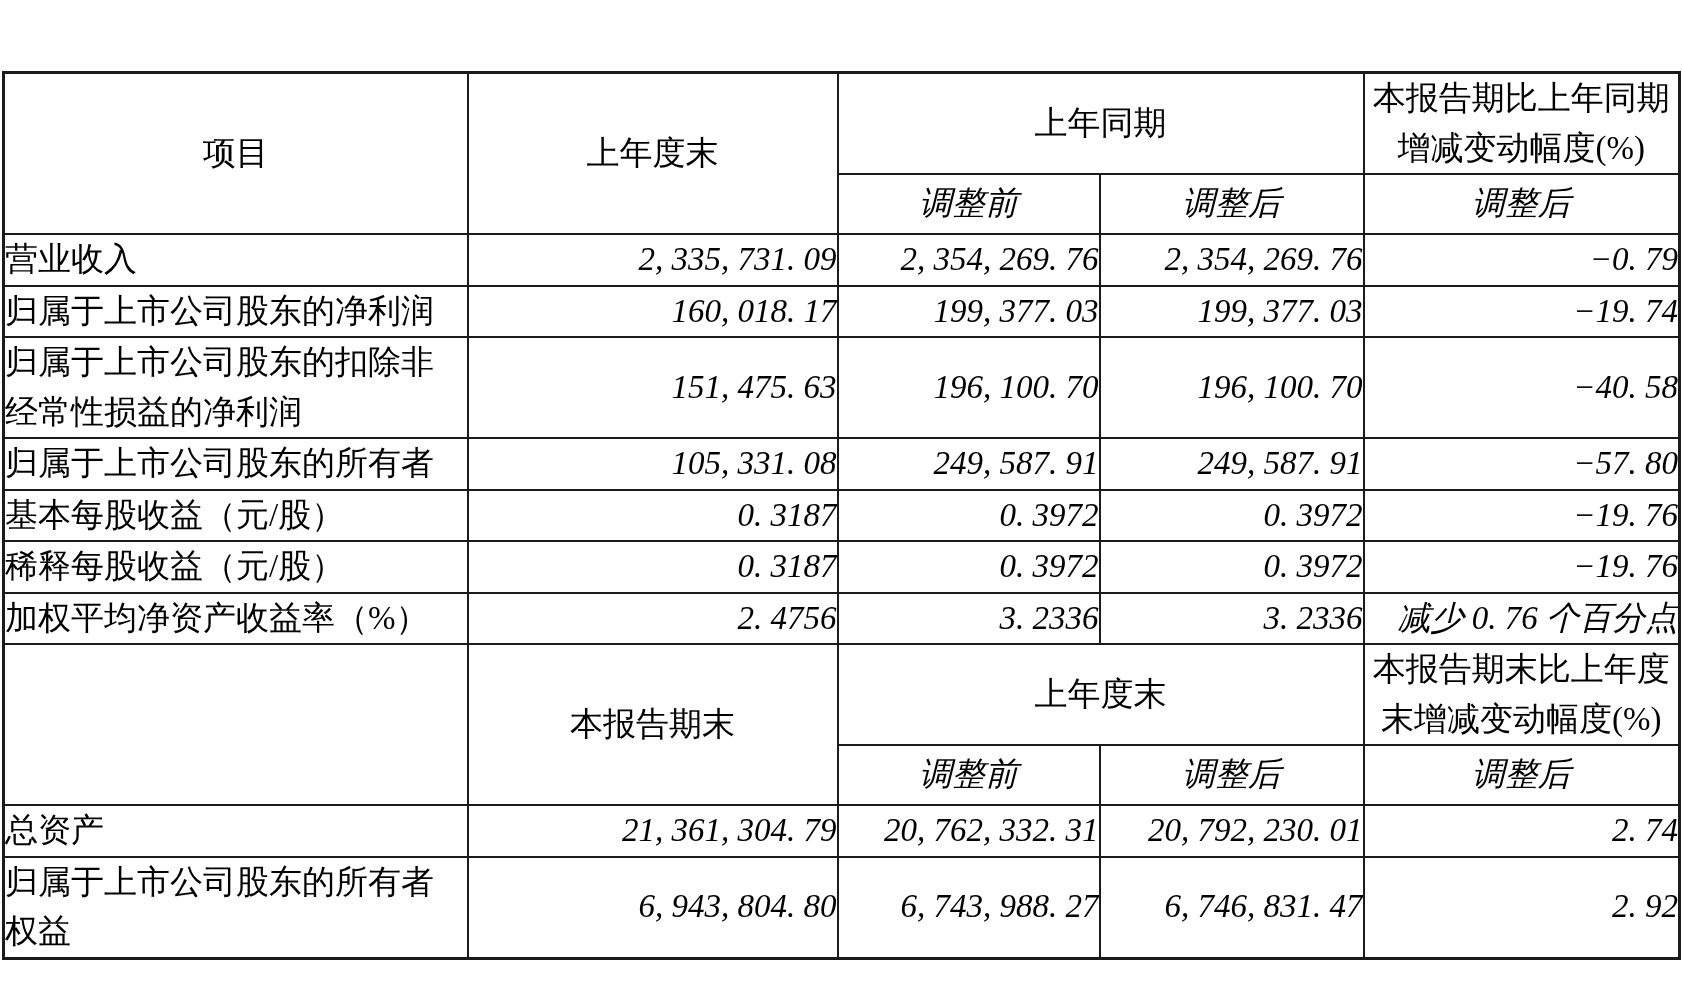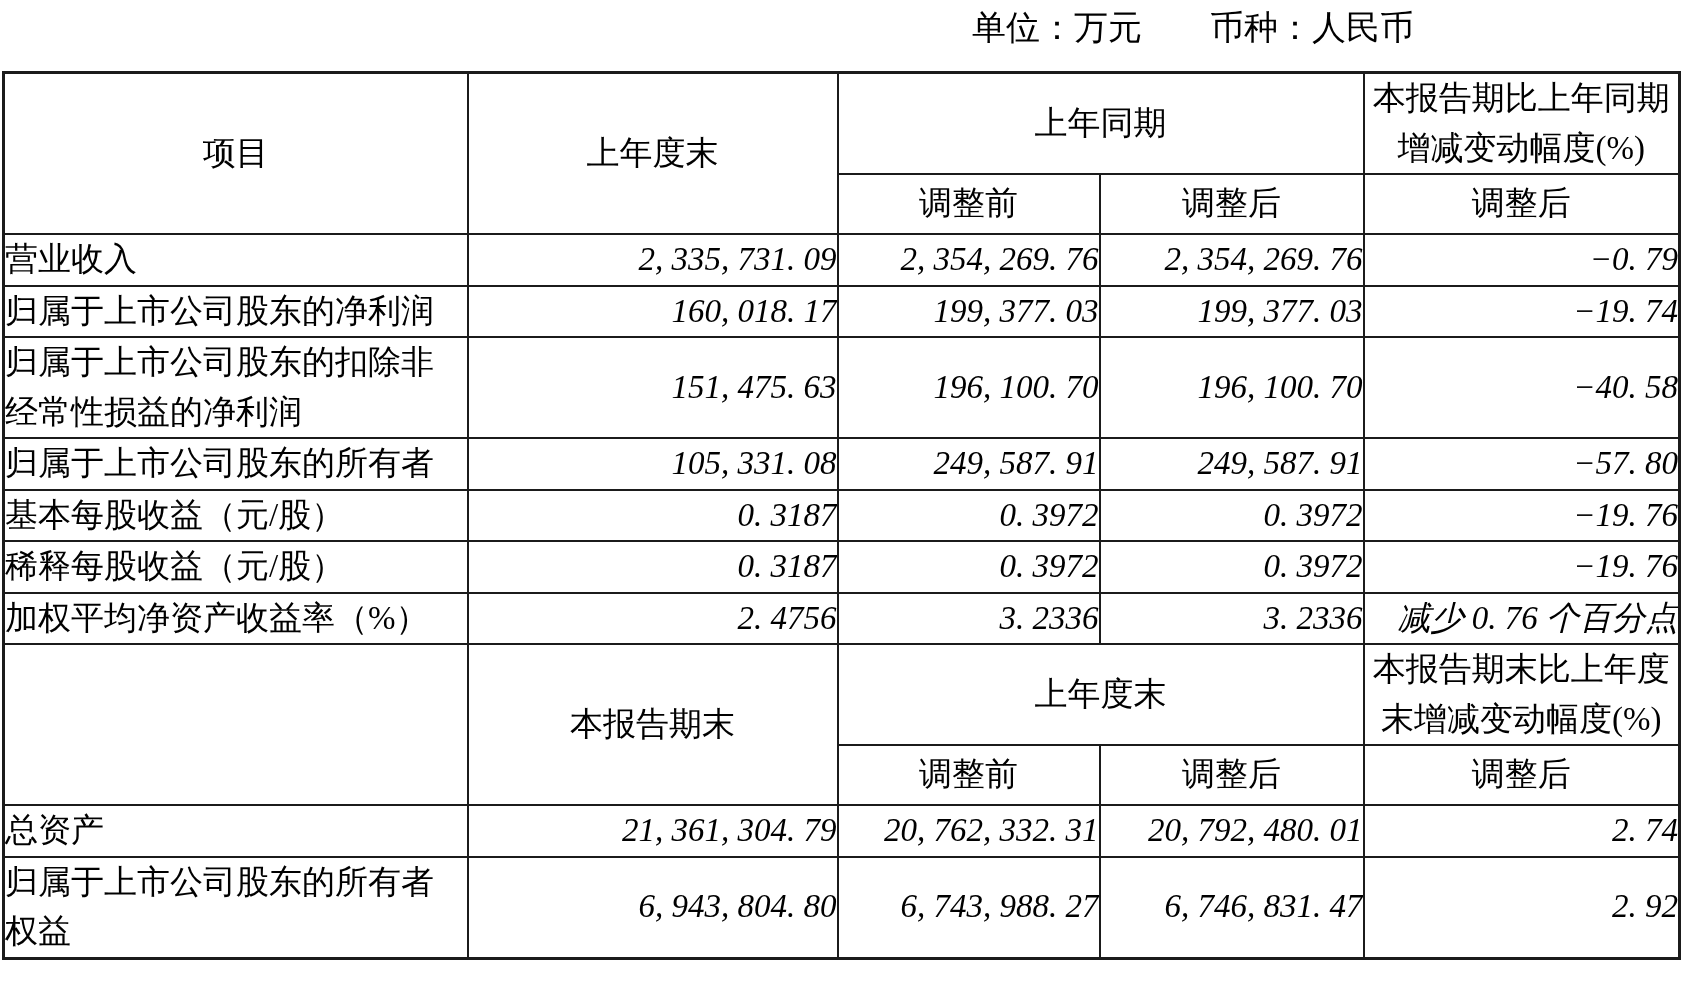--- a/index.html
+++ b/index.html
@@ -49,31 +49,30 @@
     padding-left: 40px;
     padding-right: 8px;
   }
   td.num {
     text-align: right;
     padding-right: 16px;
     font-style: italic;
   }
   td.num-tight { padding-right: 10px; }
   tr.h-span   { height: 96px; }
-  tr.h-sub    { height: 60px; }
+  tr.h-sub    { height: 60px; font-style: italic; }
   tr.r-1line  { height: 44px; }
   tr.r-2line  { height: 101px; }
   tr.h-span2  { height: 96px; }
 </style>
 </head>
 <body>
 
 <div class="page">
 
-  <div class="caption">单位：万元　　币种：人民币</div>
 
   <table class="fin">
     <colgroup>
       <col style="width:464px">
       <col style="width:370px">
       <col style="width:262px">
       <col style="width:264px">
       <col style="width:316px">
     </colgroup>
 
@@ -152,21 +151,21 @@
     <tr class="h-sub">
       <th>调整前</th>
       <th>调整后</th>
       <th>调整后</th>
     </tr>
 
     <tr class="r-1line">
       <td class="label">总资产</td>
       <td class="num">21, 361, 304. 79</td>
       <td class="num num-tight">20, 762, 332. 31</td>
-      <td class="num">20, 792, 480. 01</td>
+      <td class="num">20, 792, 230. 01</td>
       <td class="num num-tight">2. 74</td>
     </tr>
     <tr class="r-2line">
       <td class="label">归属于上市公司股东的所有者
 权益</td>
       <td class="num">6, 943, 804. 80</td>
       <td class="num num-tight">6, 743, 988. 27</td>
       <td class="num">6, 746, 831. 47</td>
       <td class="num num-tight">2. 92</td>
     </tr>

